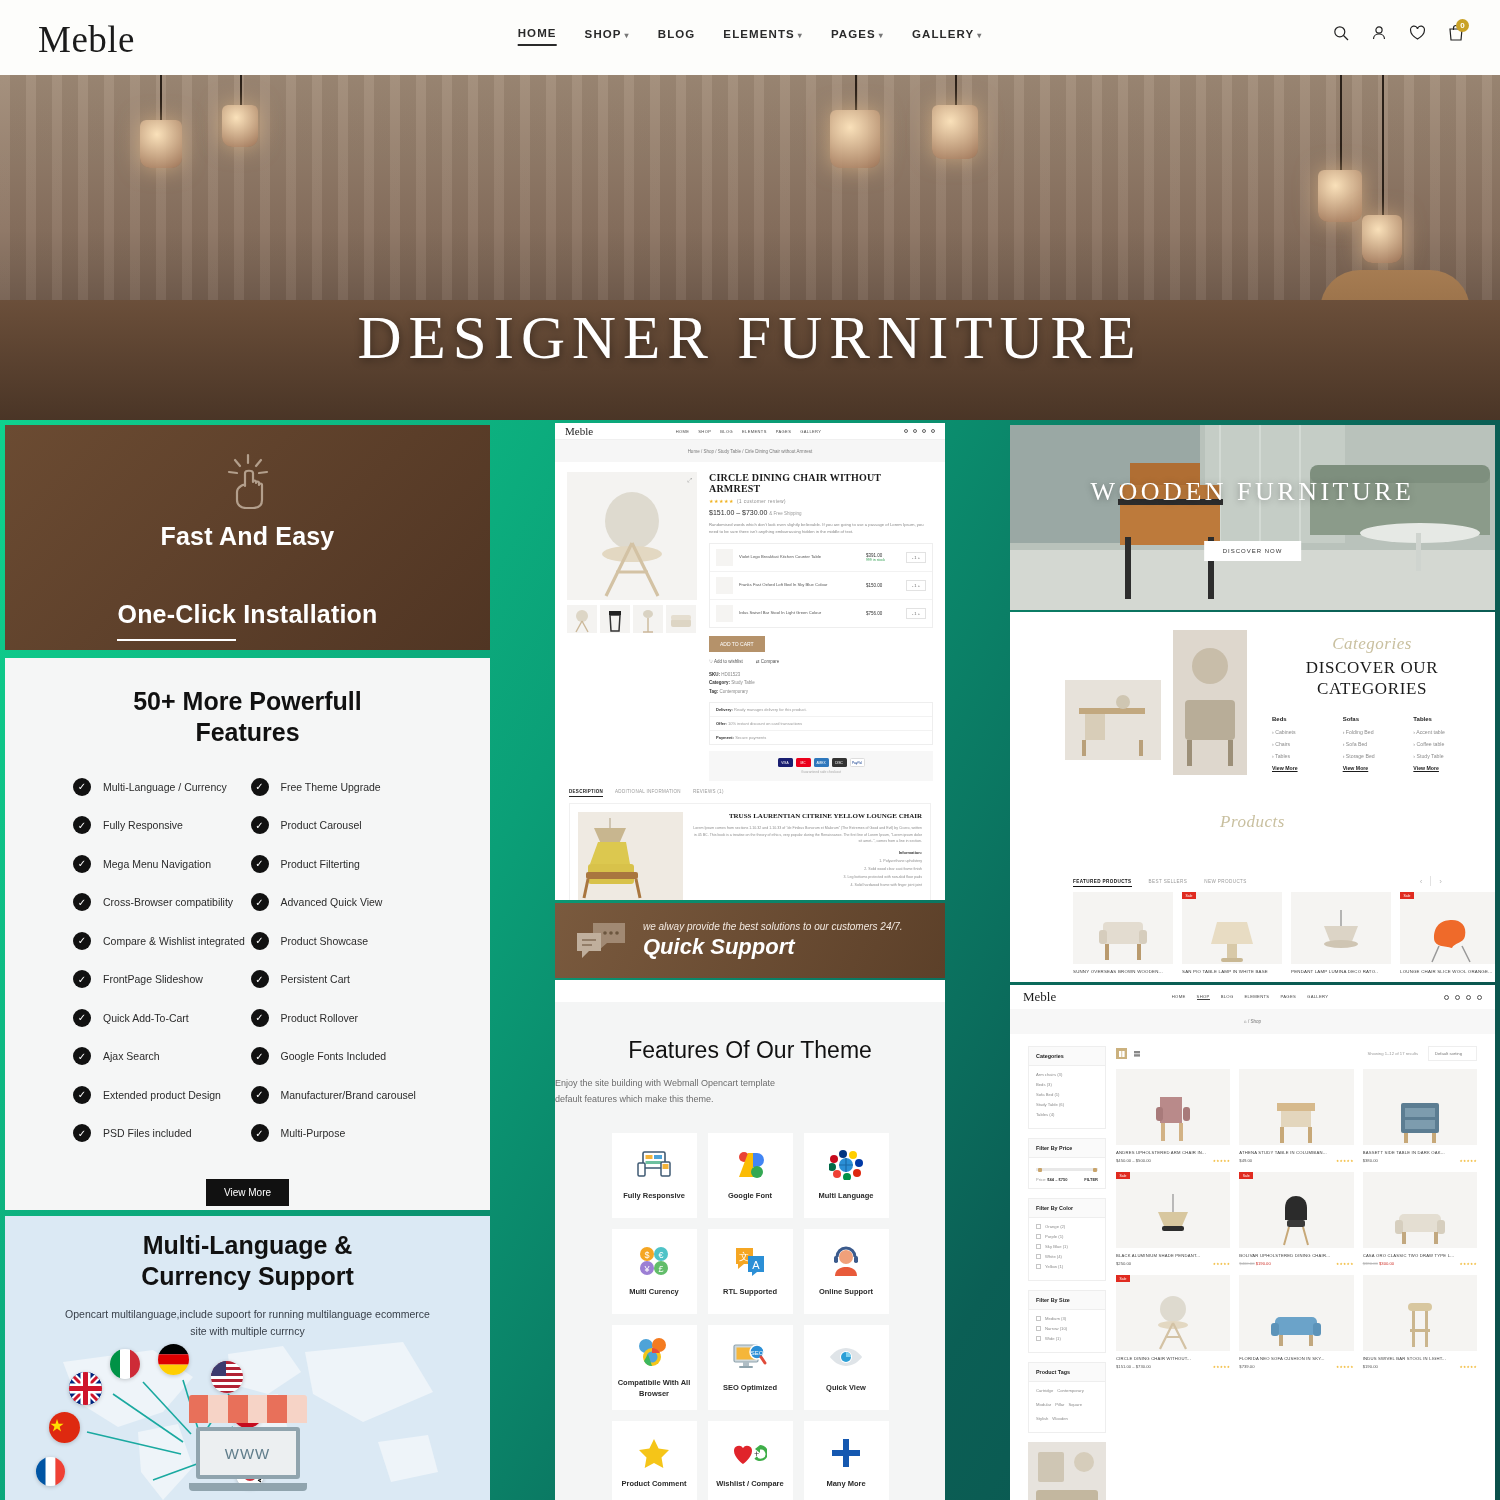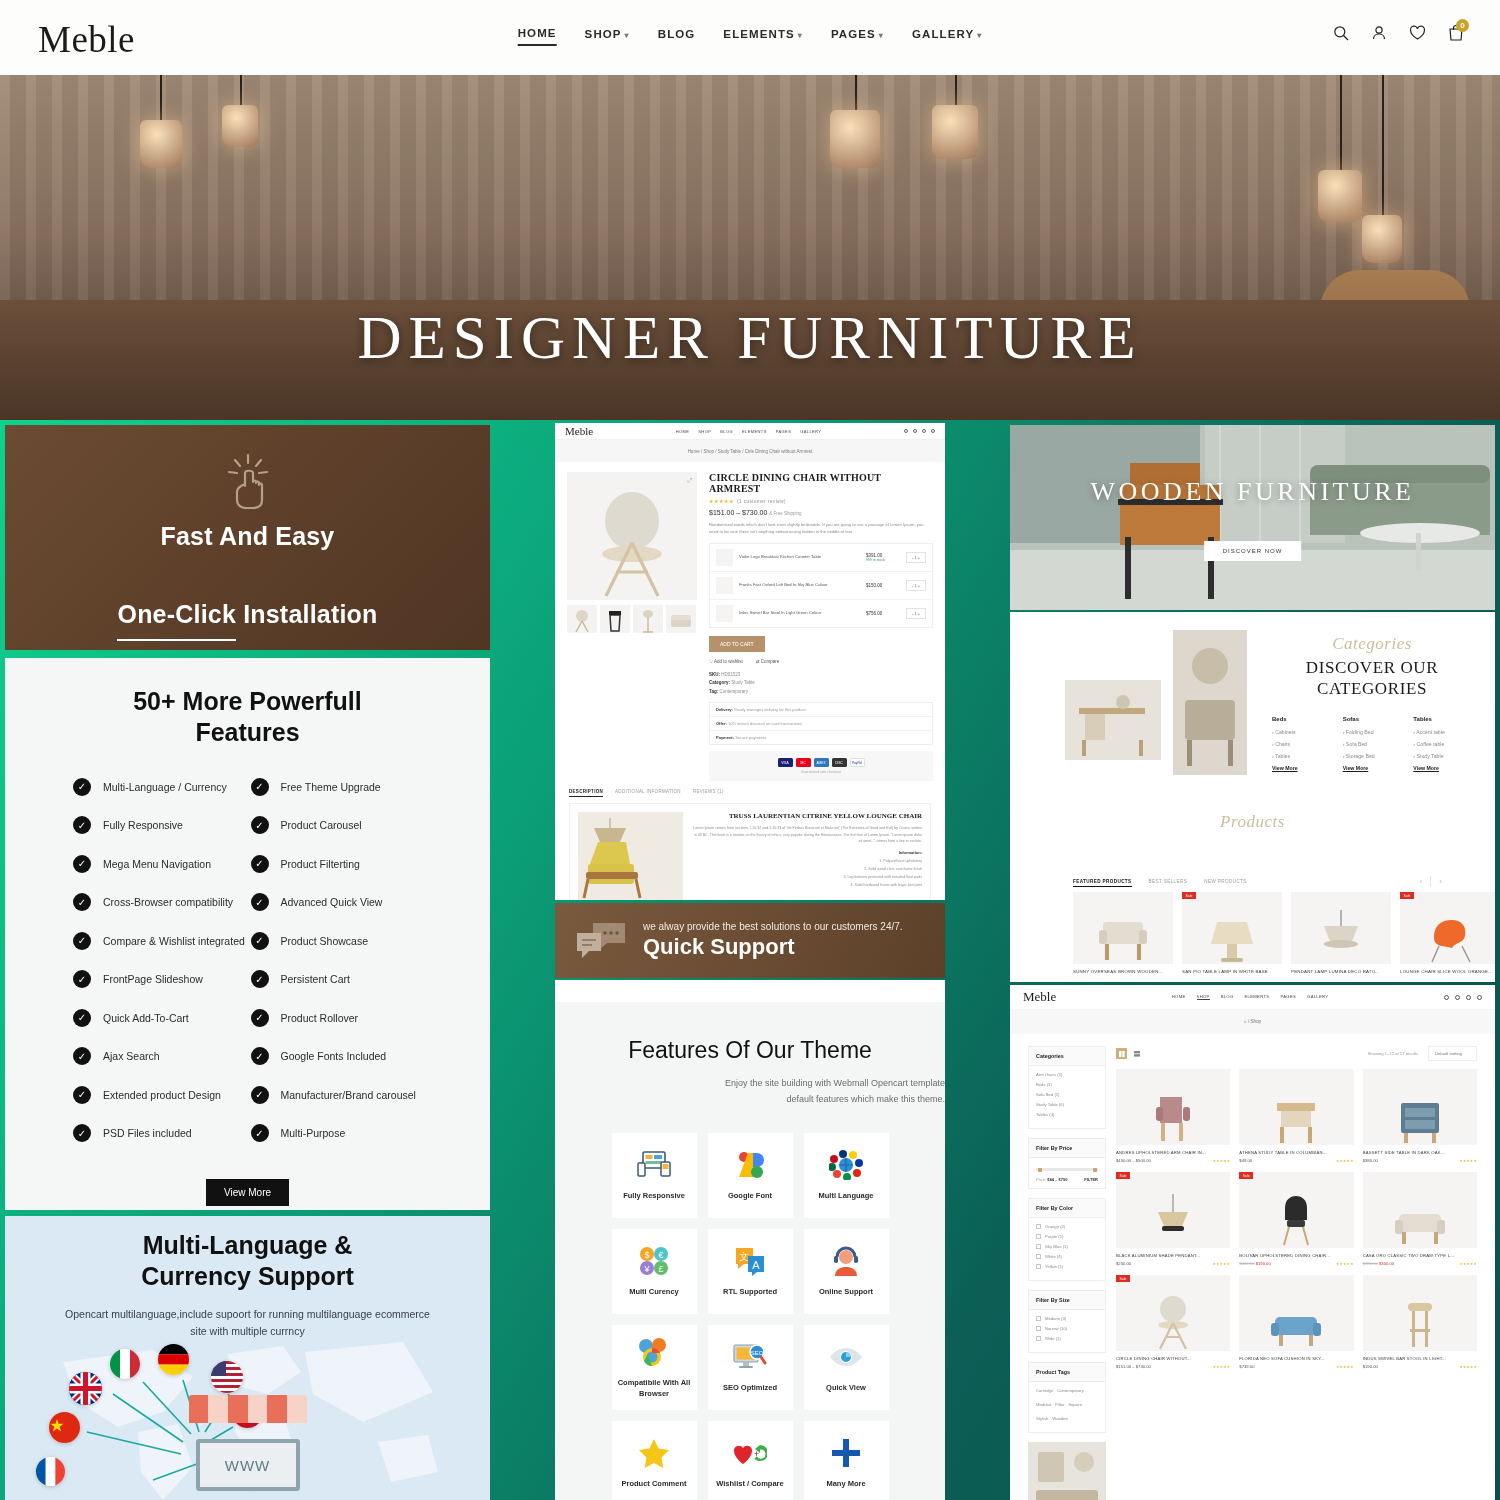--- a/index.html
+++ b/index.html
@@ -134,21 +134,21 @@
   .flag { position: absolute; border-radius: 50%; overflow: hidden; box-shadow: 0 1px 4px rgba(0,0,0,.2); }
   .shop {
     position: absolute; left: 50%; transform: translateX(-50%); top: 63px;
     width: 118px; height: 100px;
   }
   .awning { display: flex; width: 118px; height: 28px; overflow: hidden; border-radius: 3px 3px 0 0; }
   .awning i { flex: 1; }
   .awning i:nth-child(odd) { background: #e8705a; }
   .awning i:nth-child(even) { background: #f6d3c6; }
   .screen {
-    width: 104px; height: 52px; margin: 16px auto; background: #eceff1;
+    width: 104px; height: 52px; margin: 4px auto; background: #eceff1;
     border: 4px solid #90a4ae; border-radius: 3px; display: flex;
     align-items: center; justify-content: center; color: #607d8b;
     font-size: 15px; letter-spacing: 1px;
   }
   .base { width: 118px; height: 8px; background: #90a4ae; border-radius: 0 0 4px 4px; }
 
   
   .p-product {
     left: 555px; top: 423px; width: 390px; height: 477px; background: #fff;
   }
@@ -215,34 +215,34 @@
   .desc-sub { font-size: 4px; color: #333; font-weight: bold; margin-top: 6px; }
   .desc-li { font-size: 3.6px; color: #8d8d8d; margin-top: 4px; }
   .salebadge {
     position: absolute; left: 0; top: 0; background: #e02b20; color: #fff;
     font-size: 3.4px; padding: 1.5px 3.5px;
   }
 
   .p-support {
     left: 555px; top: 903px; width: 390px; height: 75px;
     background: linear-gradient(115deg,#7a5a3e 0%, #5c4029 100%); color: #fff;
-    display: flex; align-items: center; padding-left: 20px;
+    display: flex; align-items: center; padding-left: 20px; font-style: italic;
   }
   .chat-icon { width: 54px; height: 40px; margin-right: 14px; opacity: .85; }
   .support-sub { font-size: 10px; color: #f2e9e1; }
   .support-title { font-size: 22px; font-weight: bold; margin-top: 2px; }
 
   .p-themefeat {
     left: 555px; top: 980px; width: 390px; height: 520px; background: #f4f5f5;
   }
   .tf-white { height: 22px; background: #fff; }
   .tf-title {
     text-align: center; font-size: 23px; color: #111; margin-top: 35px; font-weight: normal;
   }
-  .tf-sub { text-align: right; font-size: 9px; color: #6d6d6d; margin-top: 12px; line-height: 1.75; }
+  .tf-sub { text-align: left; font-size: 9px; color: #6d6d6d; margin-top: 12px; line-height: 1.75; }
   .tfgrid {
     display: grid; grid-template-columns: repeat(3, 85px); gap: 11px;
     justify-content: center; margin-top: 25px;
   }
   .tfcell {
     background: #fff; height: 85px; display: flex; flex-direction: column;
     align-items: center; justify-content: center; gap: 9px;
   }
   .tfcell .glyph { height: 34px; display: flex; align-items: center; justify-content: center; }
   .tfcell .lbl { font-size: 7.5px; color: #2b2b2b; font-weight: bold; text-align: center; line-height: 1.35; }

